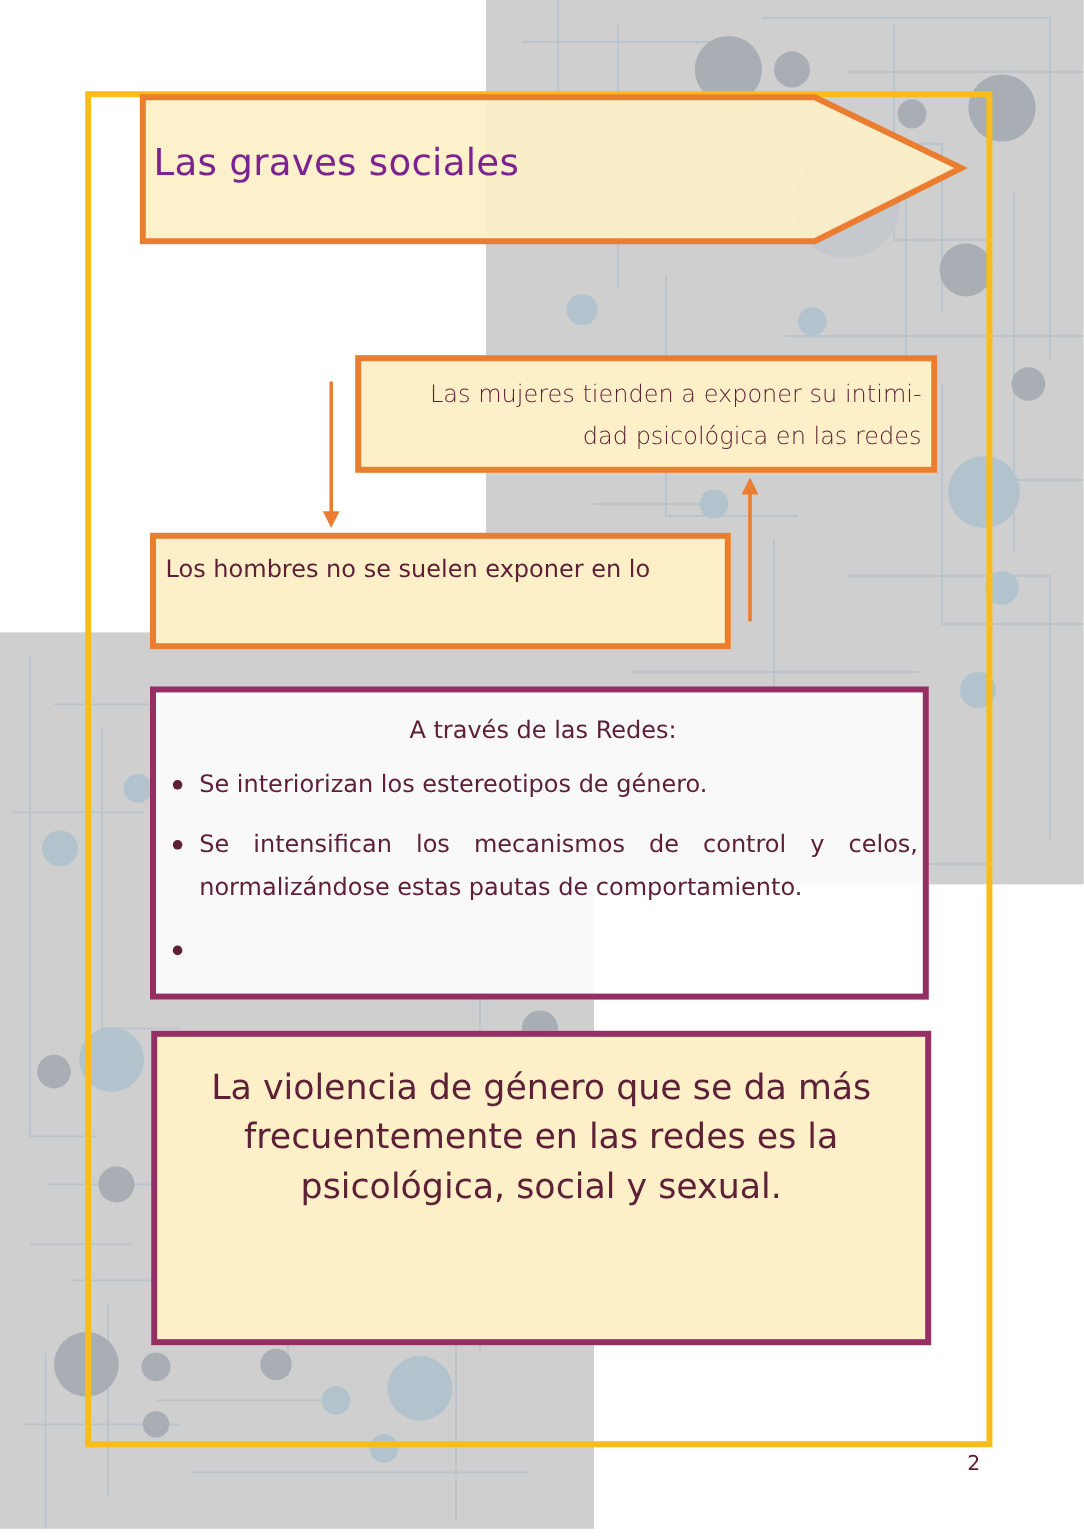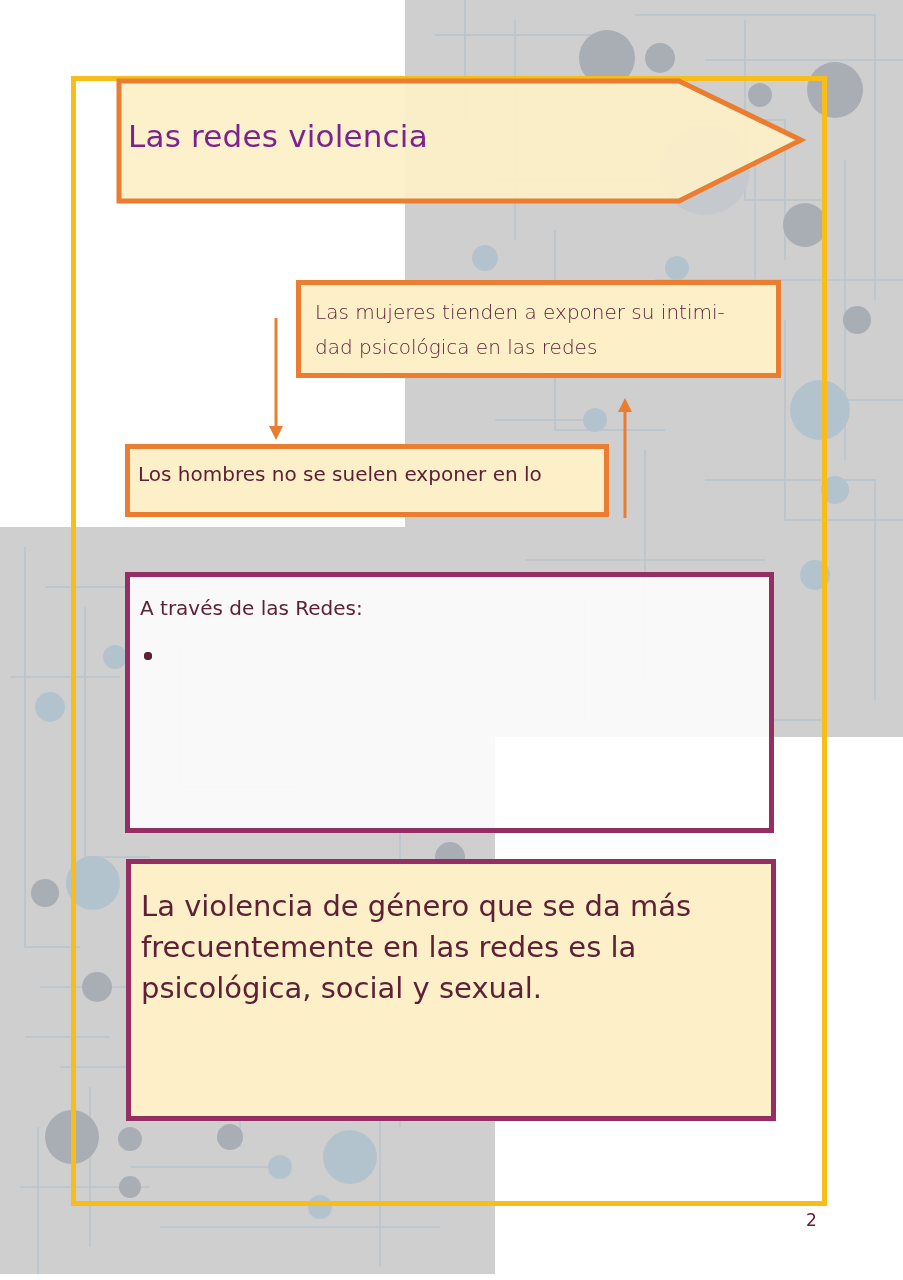--- a/index.html
+++ b/index.html
@@ -22,49 +22,49 @@
       position: absolute; left: 12px; top: 40px;
       font-family: "DejaVu Sans", sans-serif; font-size: 31px; color: #7b2490;
       letter-spacing: 0.2px;
     }
     .box {
       position: absolute; box-sizing: border-box;
       color: #5e2036; font-family: "DejaVu Sans", sans-serif;
     }
     .orange-box { border: 5px solid #ea7d2f; background: #fdf0c8; }
     .box-women {
-      left: 296px; top: 280px; width: 485px; height: 98px;
-      padding: 10px 8px 0 14px;
+      left: 296px; top: 296px; width: 485px; height: 98px;
+      text-align: right; padding: 10px 8px 0 14px;
       font-size: 20px; line-height: 35px; font-weight: 300;
     }
     .box-men {
-      left: 125px; top: 444px; width: 484px; height: 73px;
+      left: 125px; top: 444px; width: 484px; height: 97px;
       padding: 8px 8px 0 8px; font-size: 20px; line-height: 35px;
     }
     .arrow { position: absolute; }
     .purple-box { border: 5px solid #952f63; }
     .box-redes {
       left: 125px; top: 572px; width: 649px; height: 261px;
       background: rgba(255,255,255,0.88);
       padding: 18px 4px 0 10px; font-size: 20px;
     }
-    .redes-title { line-height: 26px; margin-bottom: 14px; }
+    .redes-title { text-align: center; line-height: 26px; margin-bottom: 14px; }
     .redes-list { list-style: none; padding: 0; margin: 0; }
     .redes-list li {
       position: relative; padding-left: 26px; line-height: 36px; margin-bottom: 14px;
       text-align: justify;
     }
     .redes-list li:nth-child(2) { margin-bottom: 16px; }
     .bullet {
       position: absolute; left: 4px; top: 15px; width: 8px; height: 8px;
       border-radius: 50%; background: #5e2036;
     }
     .box-violence {
       left: 126px; top: 859px; width: 650px; height: 262px;
-      background: #fdf0c8; 
+      background: #fdf0c8; text-align: center;
       padding: 22px 10px 0 10px; font-size: 29px; line-height: 41px; color: #5e2036;
     }
     .violence-p { margin: 0 0 10px 0; }
     .page-number {
       position: absolute; left: 806px; top: 1210px; font-size: 17px; color: #5e2036;
     }
   </style>
 </head>
 <body>
 
@@ -153,21 +153,21 @@
     </g>
   </svg>
 </div>
 
 <div class="frame"></div>
 
 <div class="banner">
   <svg width="690" height="126">
     <polygon points="3,3 563,3 685,62 563,123 3,123" fill="rgba(253,240,200,0.93)" stroke="#ea7d2f" stroke-width="5" stroke-linejoin="miter"></polygon>
   </svg>
-  <div class="banner-title">Las redes violencia</div>
+  <div class="banner-title">Las graves sociales</div>
 </div>
 
 <div class="box orange-box box-women">
   <div>Las mujeres tienden a exponer su intimi-</div>
   <div>dad psicológica en las redes</div>
 </div>
 
 <svg class="arrow" width="20" height="126" style="left:266px; top:316px;">
   <line x1="10" y1="2" x2="10" y2="112" stroke="#ea7d2f" stroke-width="3"></line>
   <polygon points="3,110 17,110 10,124" fill="#ea7d2f"></polygon>
@@ -180,20 +180,25 @@
 
 <div class="box orange-box box-men">
   <div>Los hombres no se suelen exponer en lo</div>
 </div>
 
 <div class="box purple-box box-redes">
   <div class="redes-title">A través de las Redes:</div>
   <ul class="redes-list">
     <li>
       <span class="bullet"></span>
+      <span>Se interiorizan los estereotipos de género.</span>
+    </li>
+    <li>
+      <span class="bullet"></span>
+      <span>Se intensifican los mecanismos de control y celos, normalizándose estas pautas de comportamiento.</span>
     </li>
     <li>
       <span class="bullet"></span>
     </li>
   </ul>
 </div>
 
 <div class="box purple-box box-violence">
   <p class="violence-p">La violencia de género que se da más frecuentemente en las redes es la psicológica, social y sexual.</p>
 </div>

